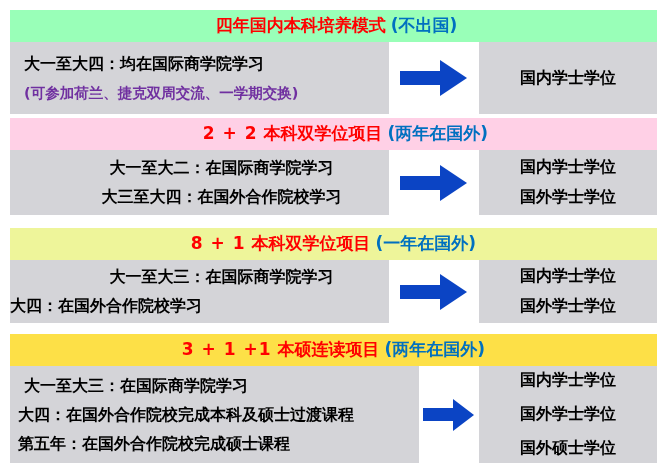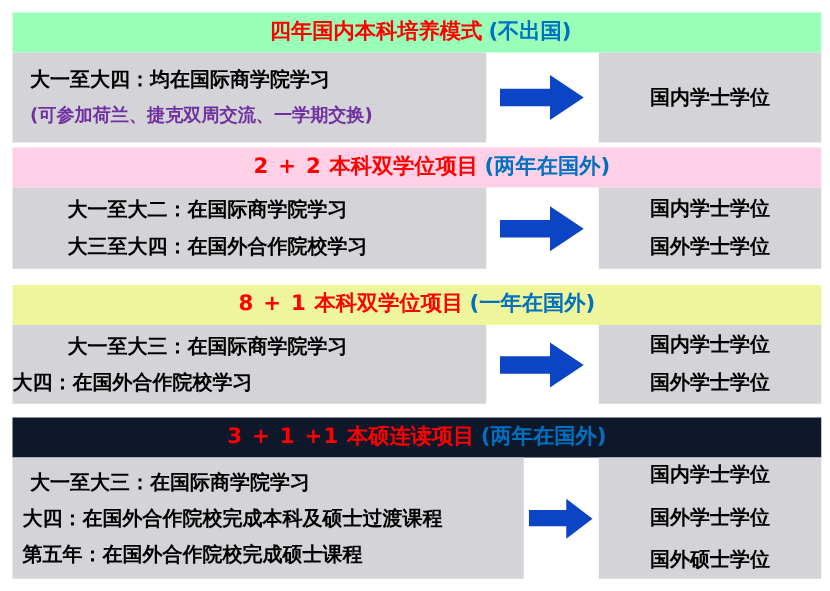--- a/index.html
+++ b/index.html
@@ -79,21 +79,21 @@
     font-size: 16px;
     font-weight: bold;
     color: #000000;
     white-space: nowrap;
     line-height: 1.25;
   }
   .line.sub {
     color: #7030a0;
     font-size: 14.5px;
   }
-  .line.indent-2 { padding-left: 44px; }
+  .line.indent-2 { padding-left: 44px; text-align: center; }
   .line.indent-3 { }
   .line.indent-0 { padding-left: 14px; }
   .line.indent-s { padding-left: 8px; }
 
   .right-line {
     font-size: 16px;
     font-weight: bold;
     color: #000000;
     white-space: nowrap;
     line-height: 1.3;
@@ -172,21 +172,21 @@
         </svg>
       </div>
       <div class="right-box" style="left:469px;width:178px;height:63px;">
         <div class="right-line" style="margin-bottom:9px;">国内学士学位</div>
         <div class="right-line">国外学士学位</div>
       </div>
     </div>
   </div>
 
   <div class="program" id="prog3" style="top:334px;">
-    <div class="banner" style="background:#0f172a;">
+    <div class="banner" style="background:#fde047;">
       <span class="code">3 + 1 +</span><span class="code ital">1</span><span class="name">本硕连读项目</span><span class="paren">(两年在国外)</span>
     </div>
     <div class="body-row" style="height:97px;">
       <div class="left-box" style="width:409px;height:97px;">
         <div class="line indent-0" style="margin-bottom:9px;">大一至大三：在国际商学院学习</div>
         <div class="line indent-s" style="margin-bottom:9px;">大四：在国外合作院校完成本科及硕士过渡课程</div>
         <div class="line indent-s">第五年：在国外合作院校完成硕士课程</div>
       </div>
       <div class="arrow-wrap" style="left:409px;width:60px;height:97px;">
         <svg class="arrow" width="52" height="34" viewBox="0 0 52 34">

